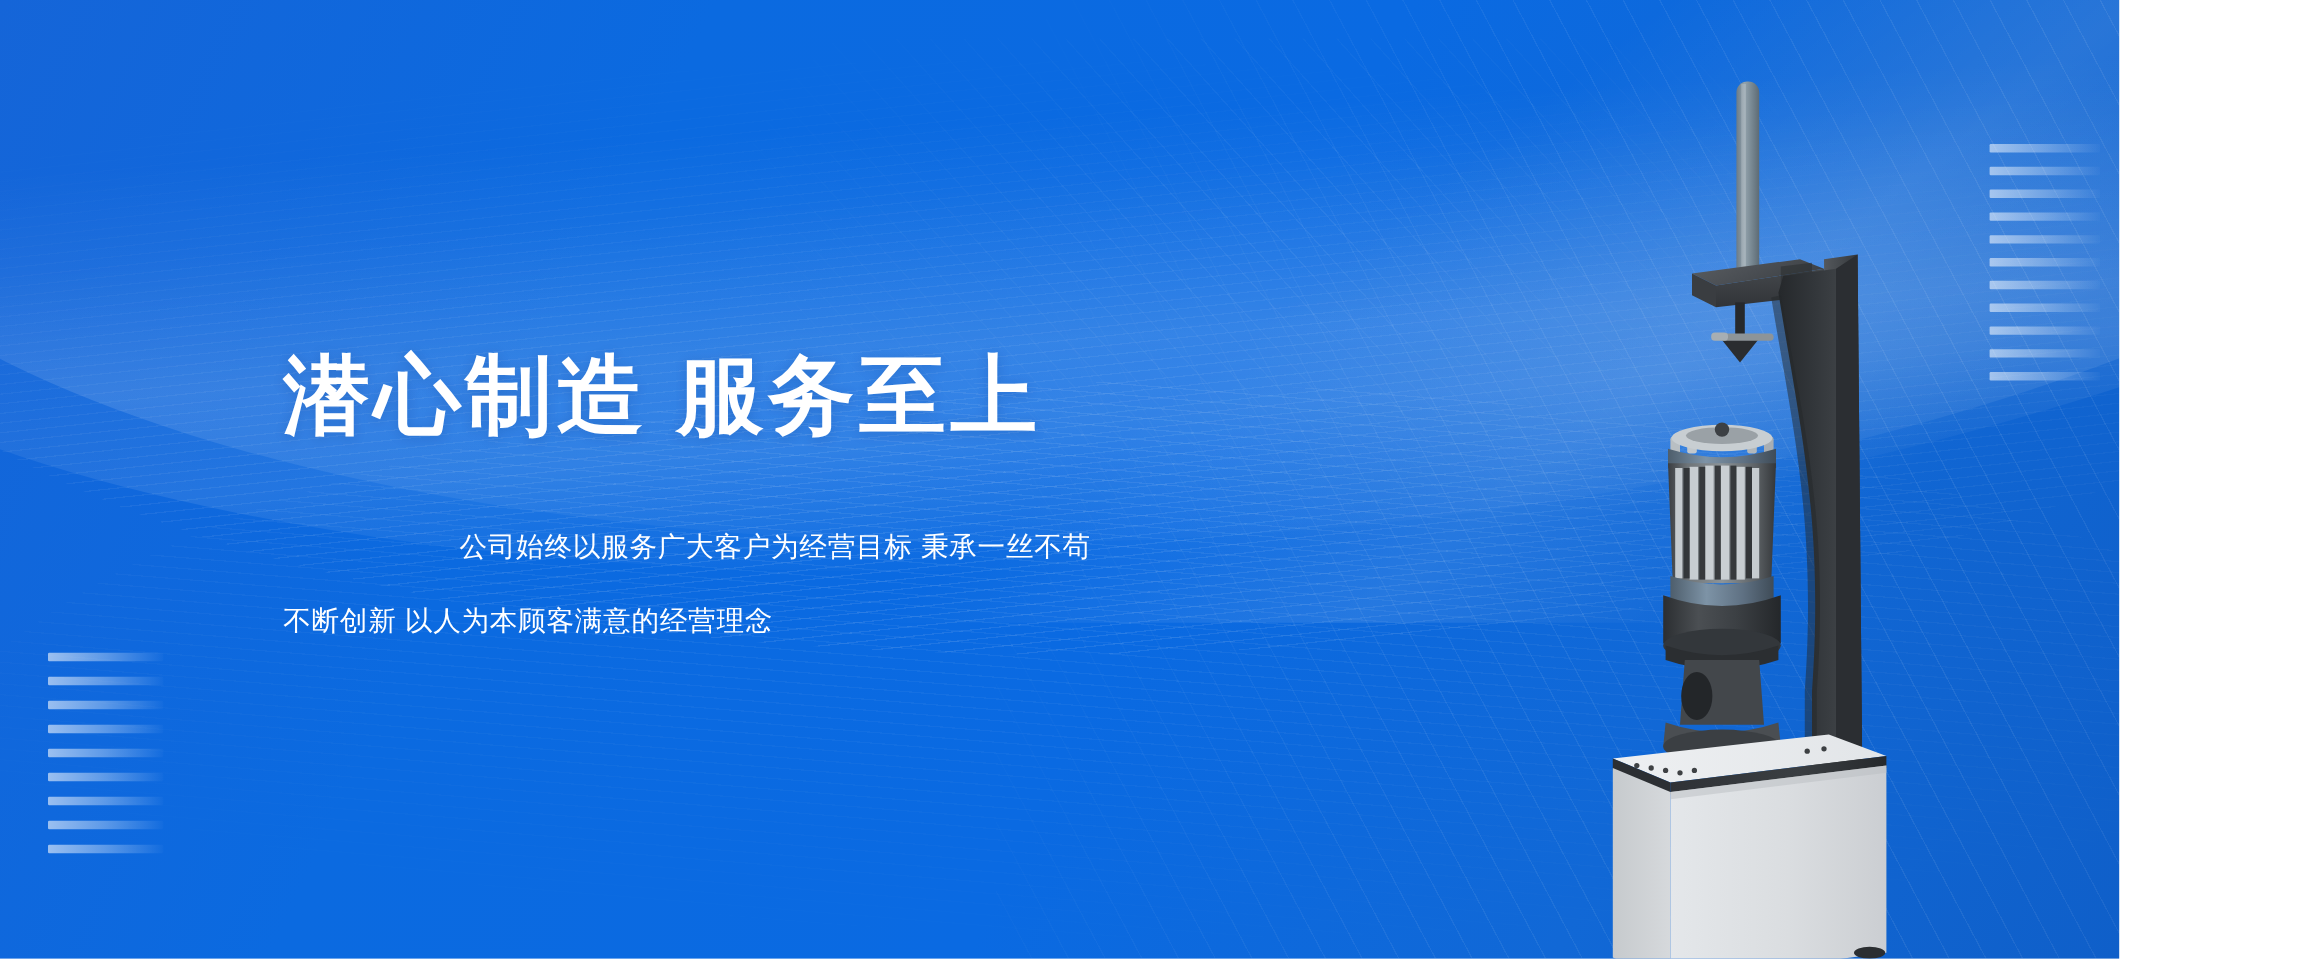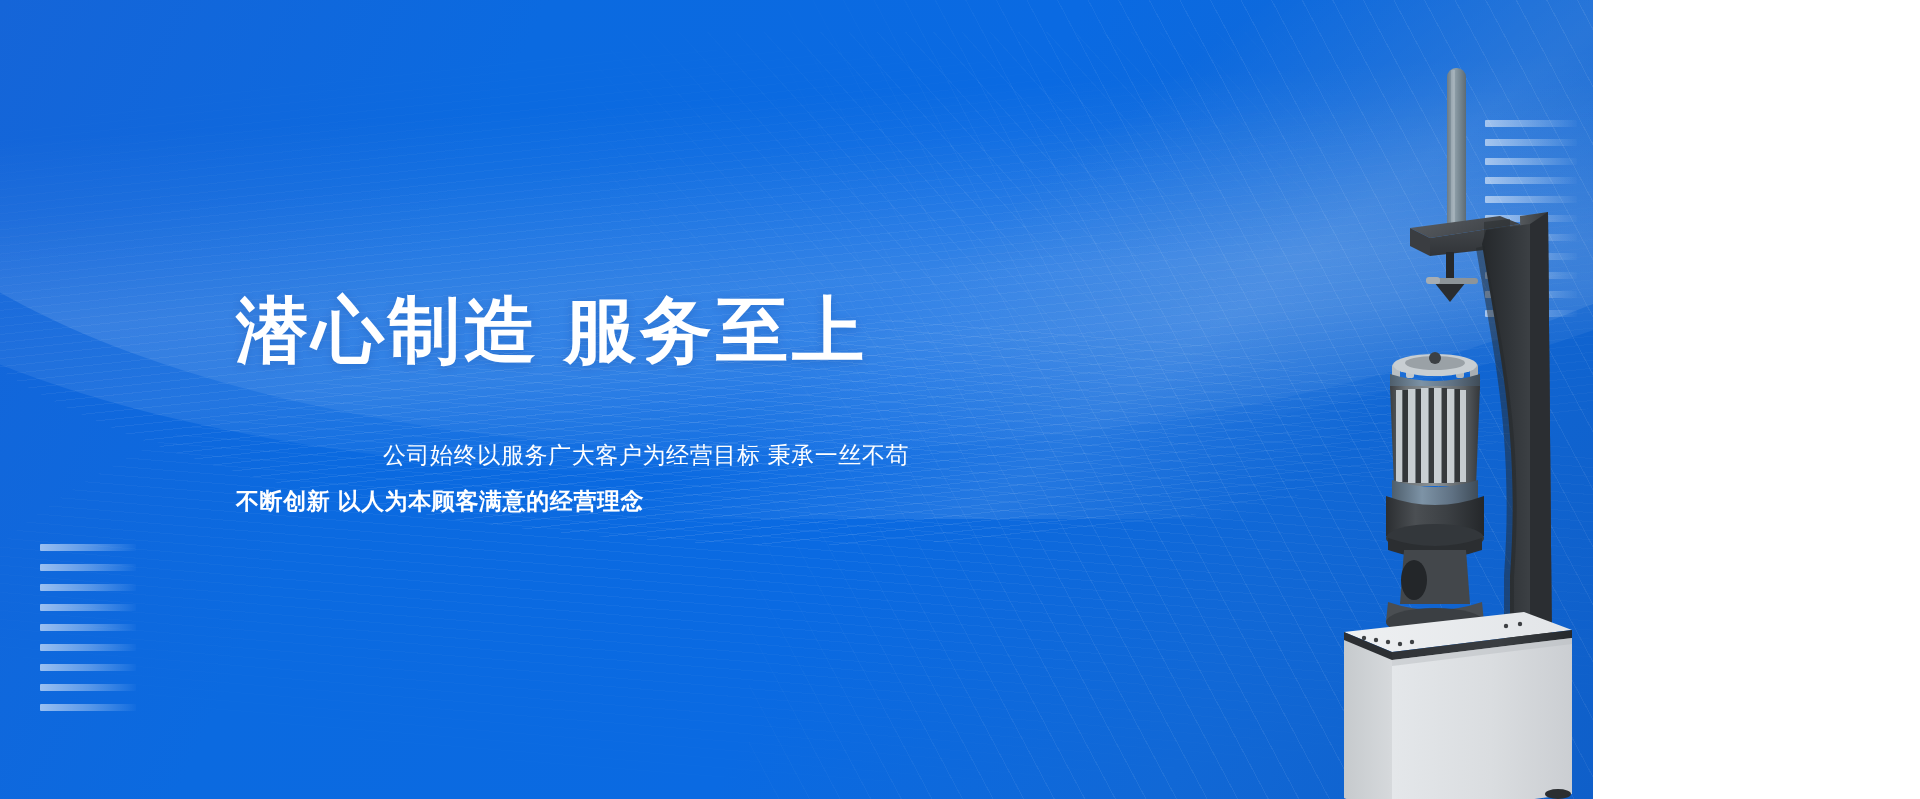--- a/index.html
+++ b/index.html
@@ -5,21 +5,21 @@
   * { box-sizing: border-box; margin: 0; padding: 0; }
   html, body {
     width: 1920px;
     height: 799px;
     overflow: hidden;
     font-family: "Liberation Sans", "DejaVu Sans", sans-serif;
   }
 
   .banner {
     position: relative;
-    width: 1593px;
+    width: 1766px;
     height: 799px;
     overflow: hidden;
     background: linear-gradient(115deg, #1565d8 0%, #0b6ae0 28%, #0a6ae2 55%, #1168d6 78%, #0f5fc9 100%);
   }
 
   
   .bg-sheen-a {
     position: absolute;
     left: -12%; top: -62%;
     width: 135%; height: 118%;
@@ -130,21 +130,21 @@
   }
   .subline {
     color: #ffffff;
     font-size: 23px;
     font-weight: 400;
     line-height: 1.0;
     letter-spacing: 0.6px;
     white-space: nowrap;
   }
   .subline-1 { margin-top: 76px; text-align: center; }
-  .subline-2 { margin-top: 23px; font-weight: bold; }
+  .subline-2 { margin-top: 39px; }
 
   
   .bars {
     position: absolute;
     display: flex;
     flex-direction: column;
     pointer-events: none;
   }
   .bars-right {
     right: 16px;

